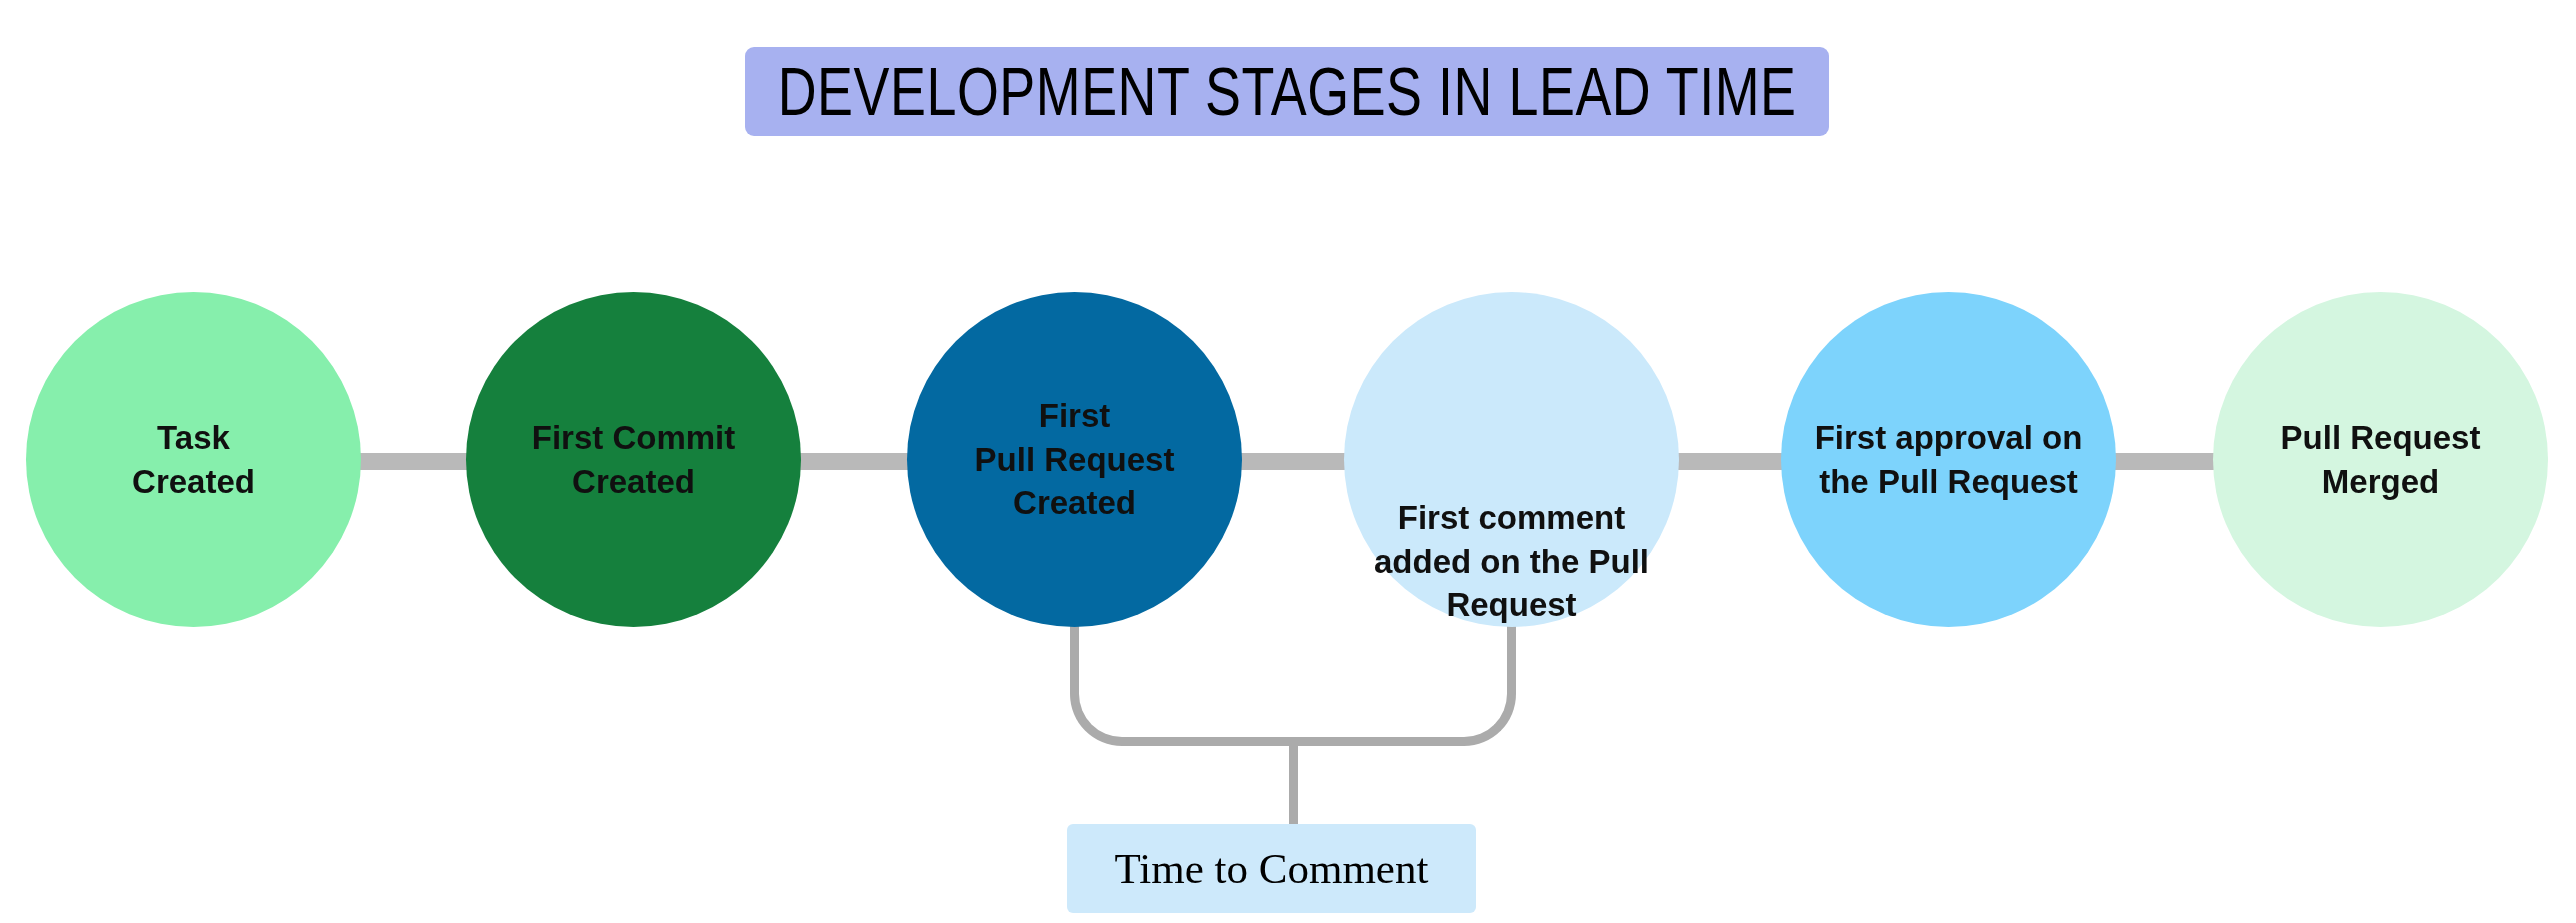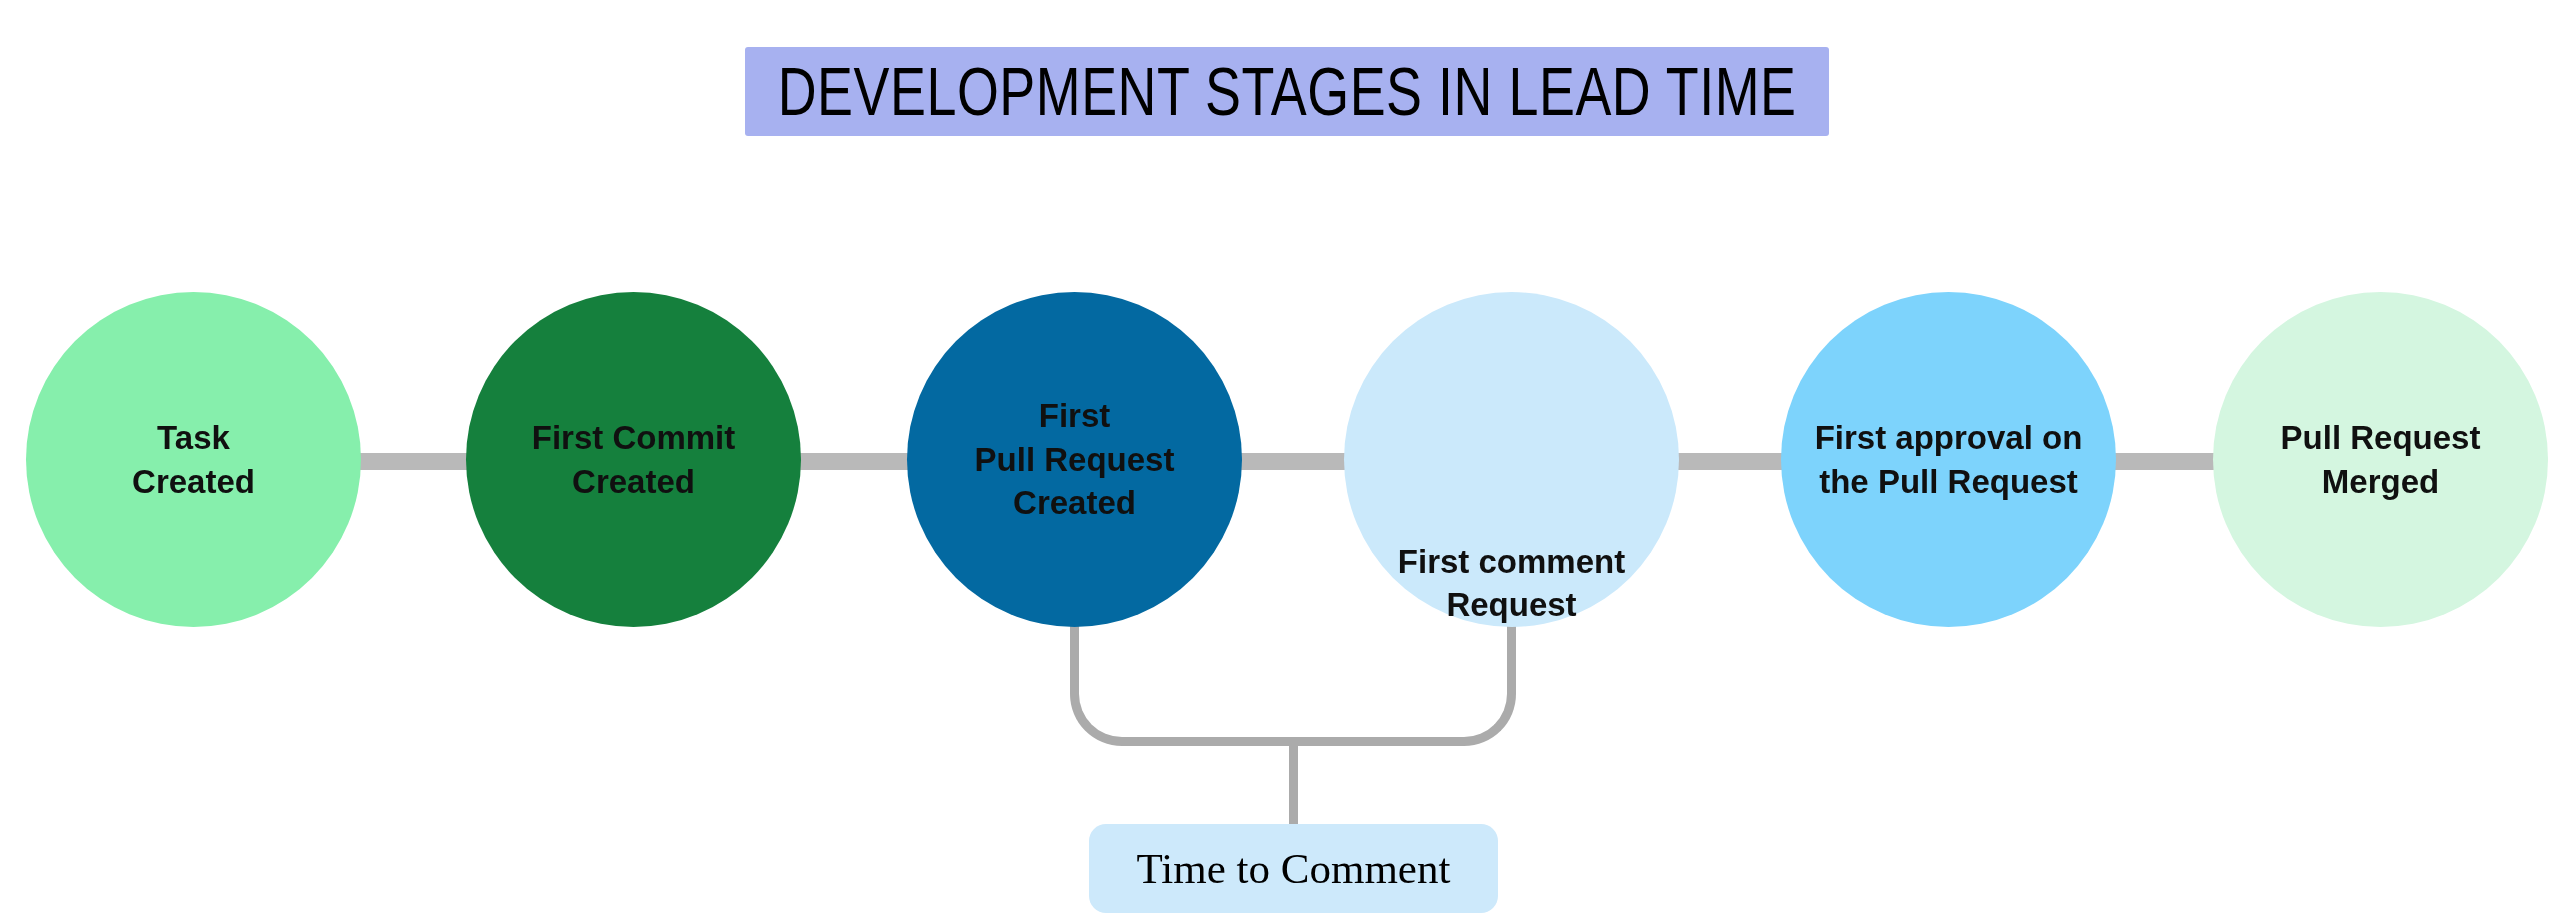--- a/index.html
+++ b/index.html
@@ -4,21 +4,21 @@
 <style>
   * { margin: 0; padding: 0; box-sizing: border-box; }
   html, body { width: 2576px; height: 923px; background: #ffffff; overflow: hidden; }
   body { position: relative; font-family: "Liberation Sans", sans-serif; }
 
   
   .title-banner {
     position: absolute;
     left: 745px; top: 47px;
     width: 1084px; height: 89px;
-    border-radius: 3px;
+    border-radius: 9px;
     display: flex; align-items: center; justify-content: center;
   }
   .title-banner .title-text {
     font-size: 69px;
     font-weight: 400;
     color: #000000;
     white-space: nowrap;
     transform: scaleX(0.78);
     transform-origin: center;
     letter-spacing: 0.7px;
@@ -75,23 +75,23 @@
   .bracket-stem {
     position: absolute;
     left: 1289px; top: 745px;
     width: 9px; height: 81px;
     z-index: 1;
   }
 
   
   .time-label {
     position: absolute;
-    left: 1089px; top: 824px;
+    left: 1067px; top: 824px;
     width: 409px; height: 89px;
-    border-radius: 17px;
+    border-radius: 6px;
     display: flex; align-items: center; justify-content: center;
     z-index: 2;
   }
   .time-label .time-label-text {
     font-family: cursive;
     font-size: 43px;
     color: #000000;
   }
 </style>
 </head>
@@ -125,20 +125,21 @@
   <div class="stage-text">
     <div>First</div>
     <div>Pull Request</div>
     <div>Created</div>
   </div>
 </div>
 
 <div class="stage stage-4" style="background-color: rgb(203, 233, 251);">
   <div class="stage-text">
     <div>First comment</div>
+    <div>added on the Pull</div>
     <div>Request</div>
   </div>
 </div>
 
 <div class="stage stage-5" style="background-color: #7dd3fc;">
   <div class="stage-text">
     <div>First approval on</div>
     <div>the Pull Request</div>
   </div>
 </div>

